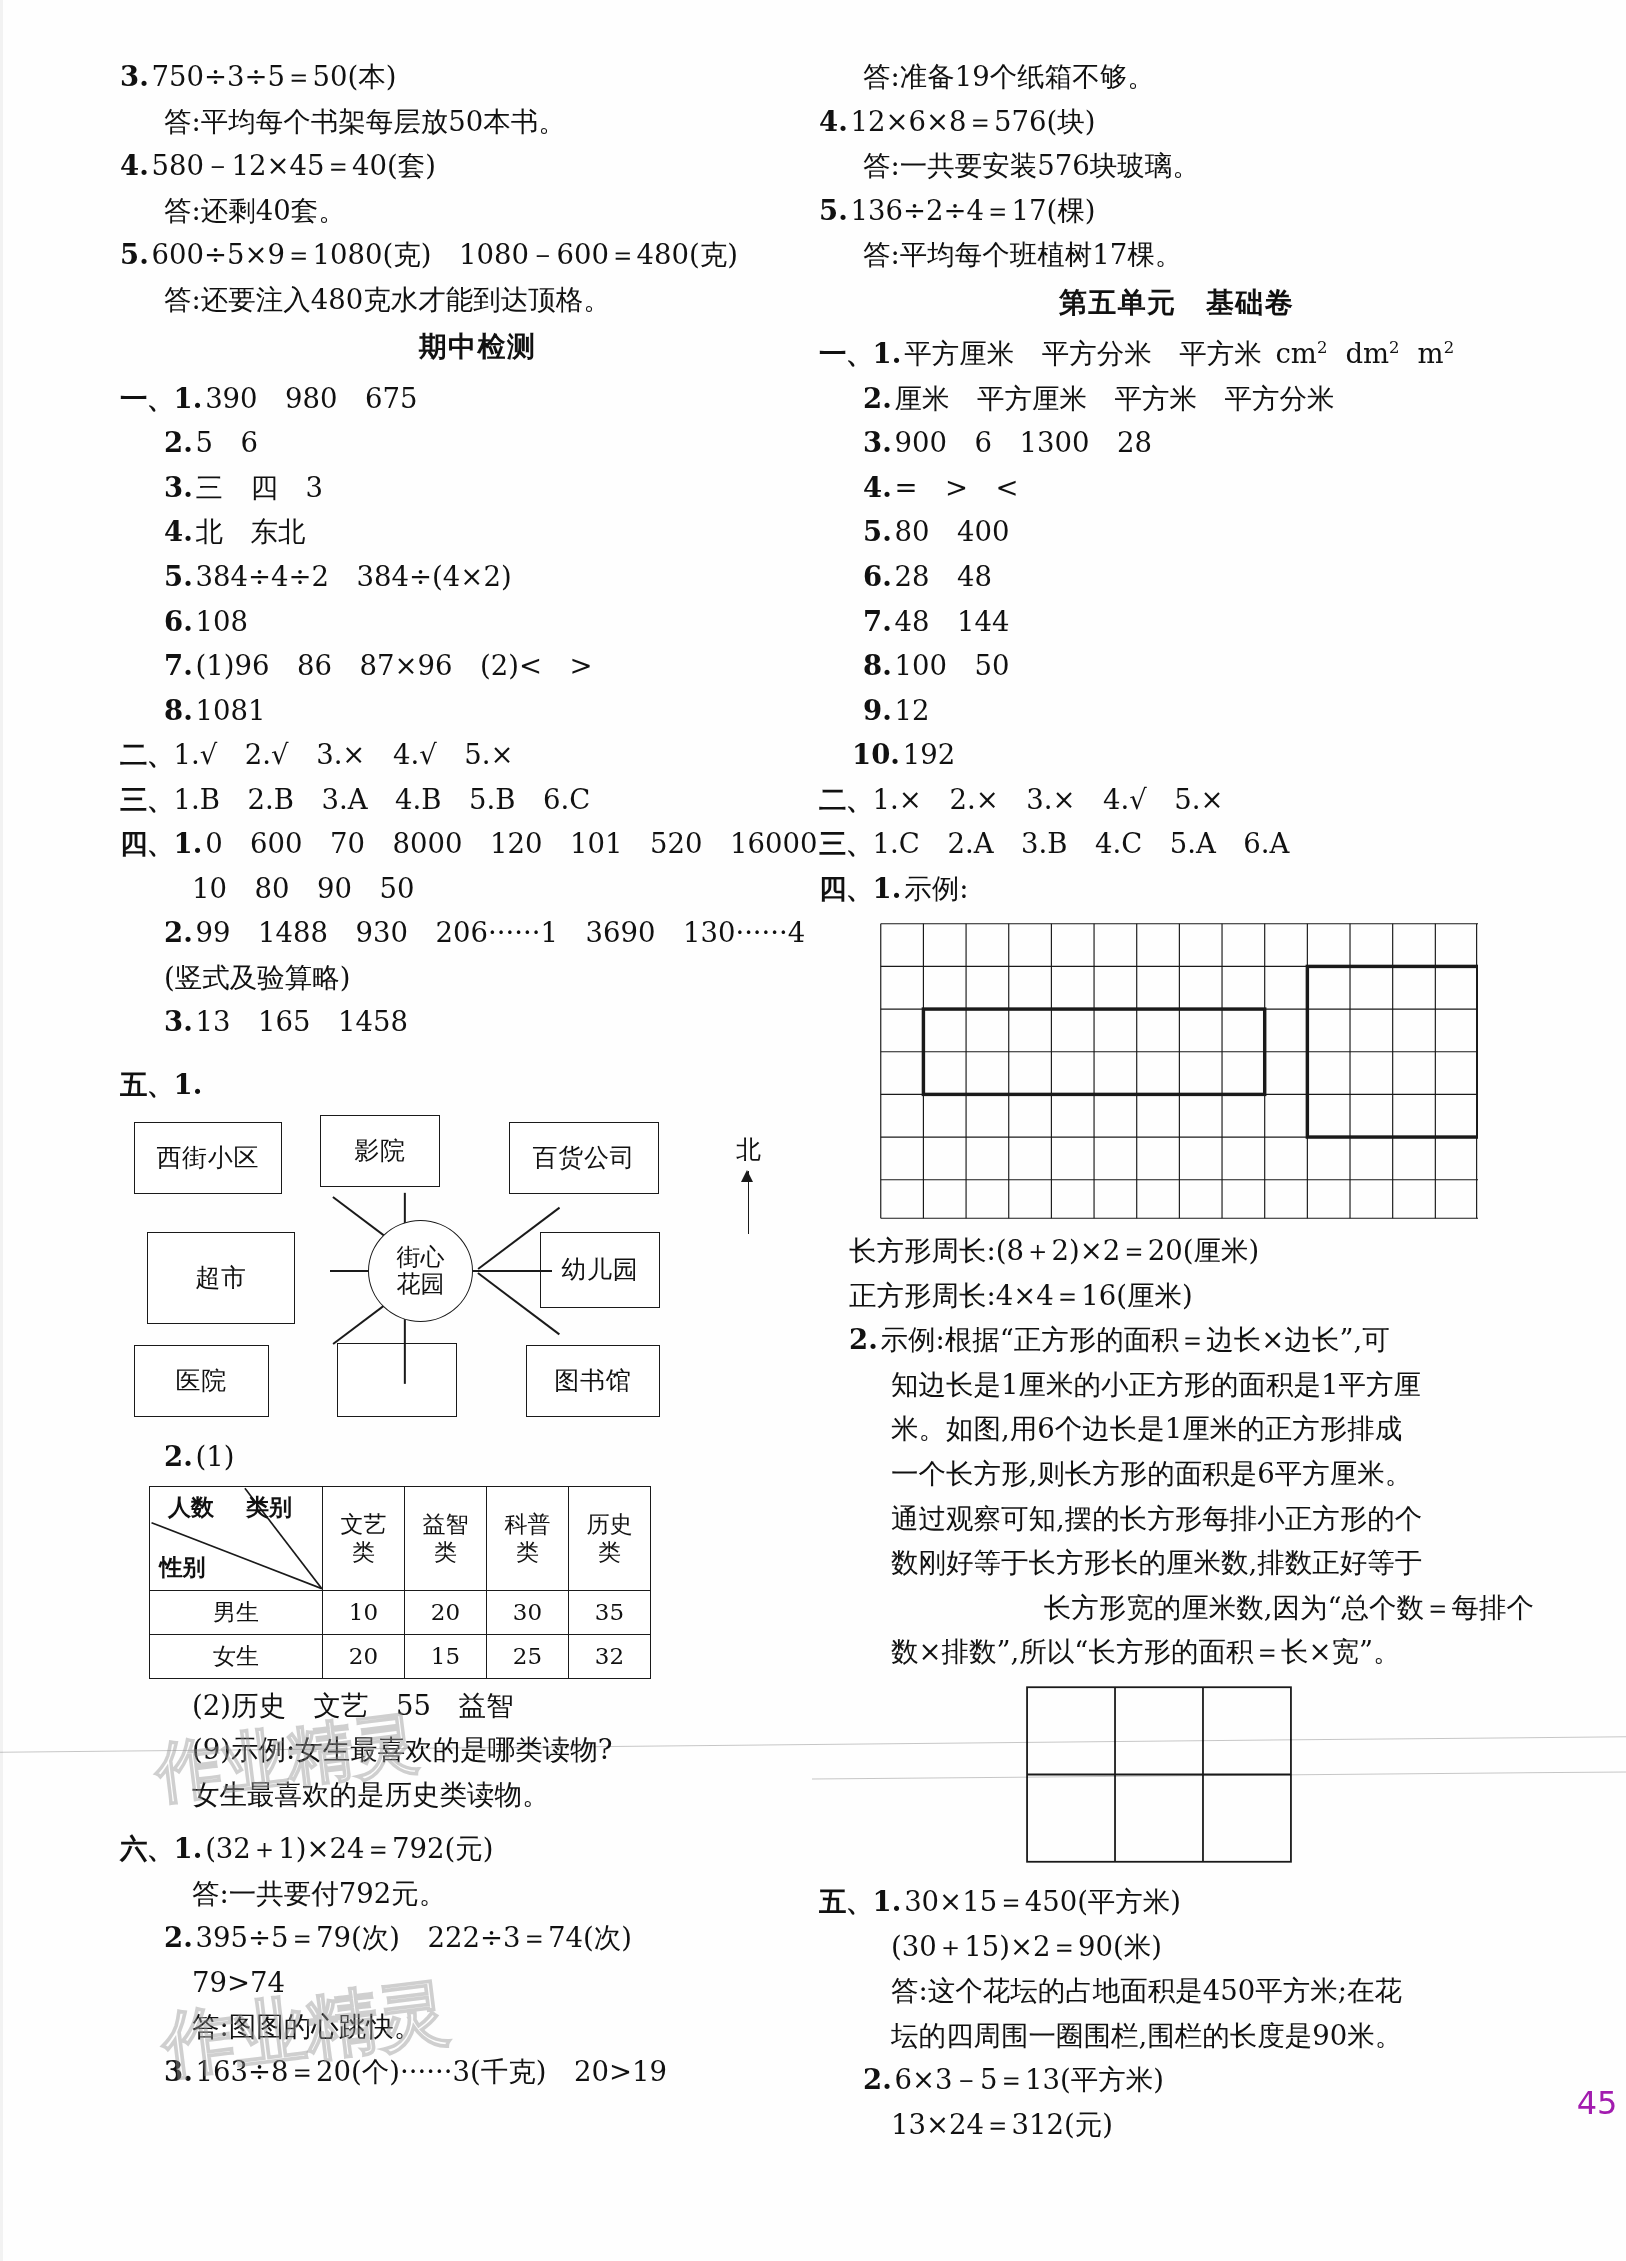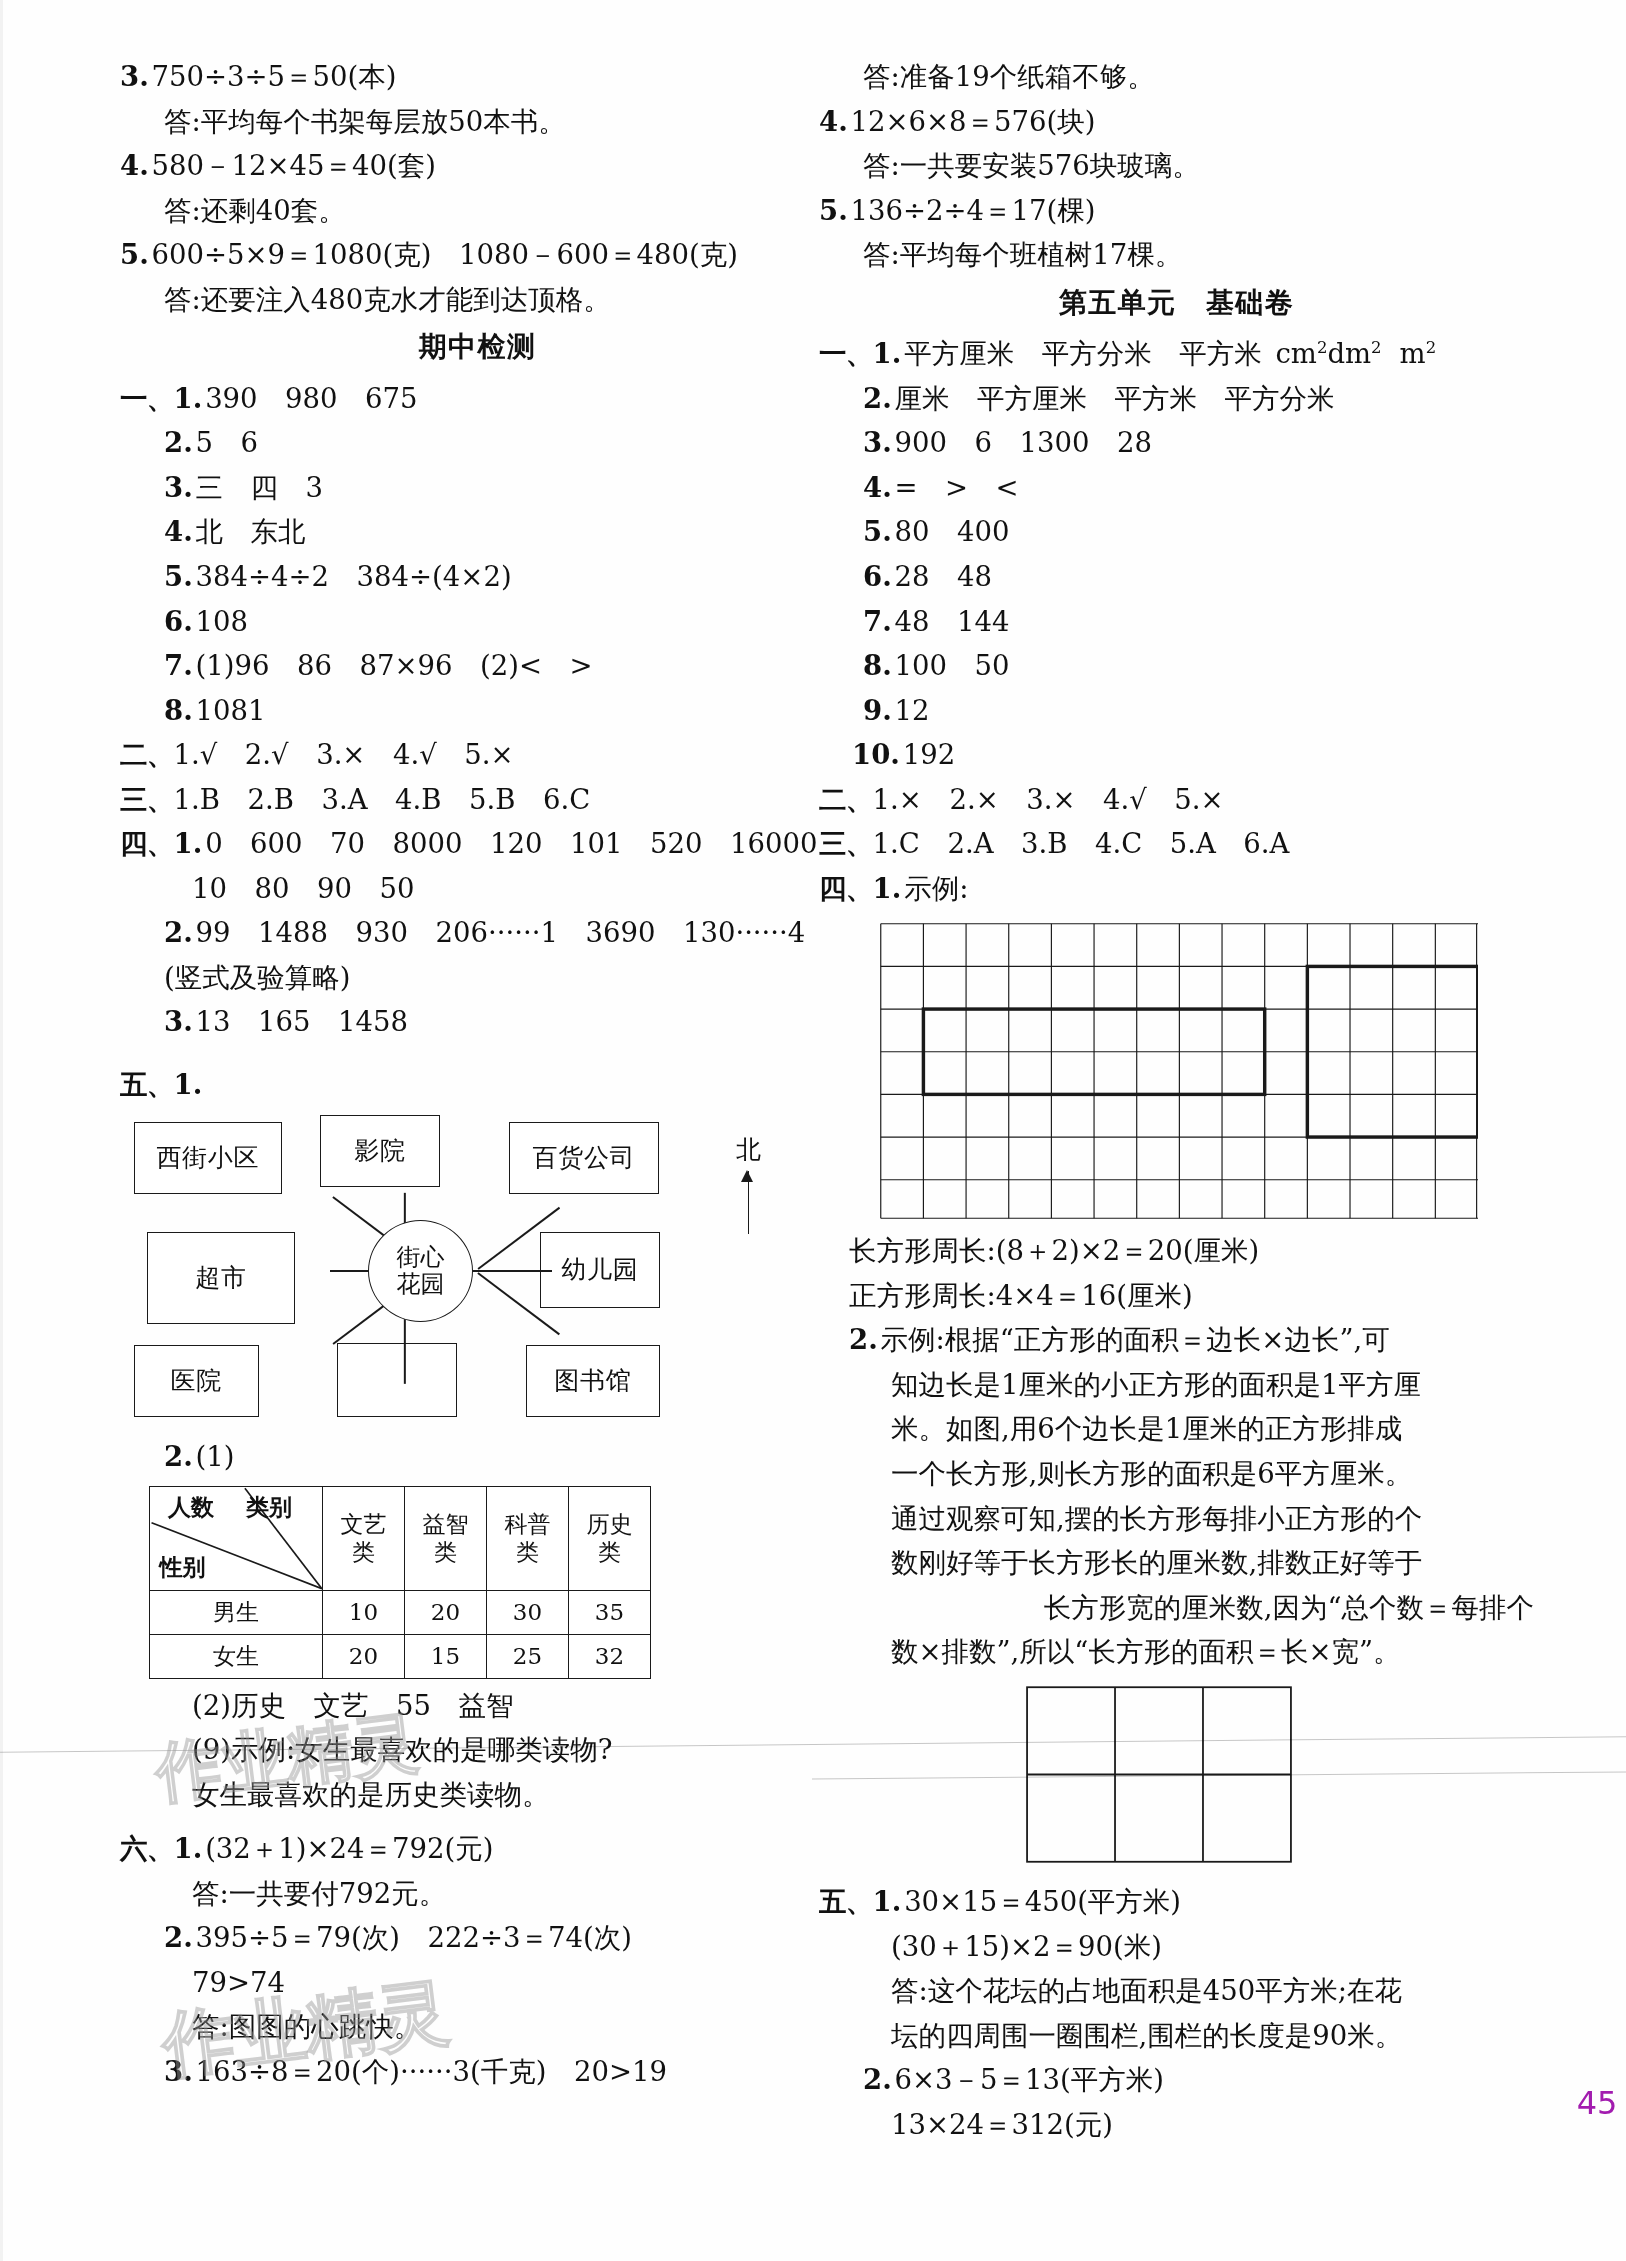--- a/index.html
+++ b/index.html
@@ -227,21 +227,21 @@
         <span>超市</span>
       </div>
       <div class="oval" style="left:241px;top:105px;width:103px;height:100px;">
         <span>街心</span>
         <span>花园</span>
       </div>
       <div class="dbox" style="left:413px;top:117px;width:120px;height:76px;">
         <span>幼儿园</span>
       </div>
 
-      <div class="dbox" style="left:6.9px;top:230px;width:125px;height:72px;">
+      <div class="dbox" style="left:6.9px;top:230px;width:135px;height:72px;">
         <span>医院</span>
       </div>
       <div class="dbox" style="left:210px;top:228px;width:120px;height:74px;">
         <span></span>
       </div>
       <div class="dbox" style="left:399px;top:230px;width:134px;height:72px;">
         <span>图书馆</span>
       </div>
 
       <div class="northwrap">
@@ -350,21 +350,21 @@
     </div>
 
     <div class="center-title">第五单元　基础卷</div>
 
     <div>
       <div class="line">
         <span class="sec">一、</span>
         <span class="num">1.</span>
         <span class="txt">平方厘米　平方分米　平方米</span>
         <span class="txt" style="margin-left:13.8px;"><span>cm</span><sup>2</sup></span>
-        <span class="txt" style="margin-left:0;"><span>dm</span><sup>2</sup></span>
+        <span class="txt" style="margin-left:18px;"><span>dm</span><sup>2</sup></span>
         <span class="txt" style="margin-left:18px;"><span>m</span><sup>2</sup></span>
       </div>
       <div class="line indent">
         <span class="num">2.</span>
         <span class="txt">厘米　平方厘米　平方米　平方分米</span>
       </div>
       <div class="line indent">
         <span class="num">3.</span>
         <span class="txt">900　6　1300　28</span>
       </div>

